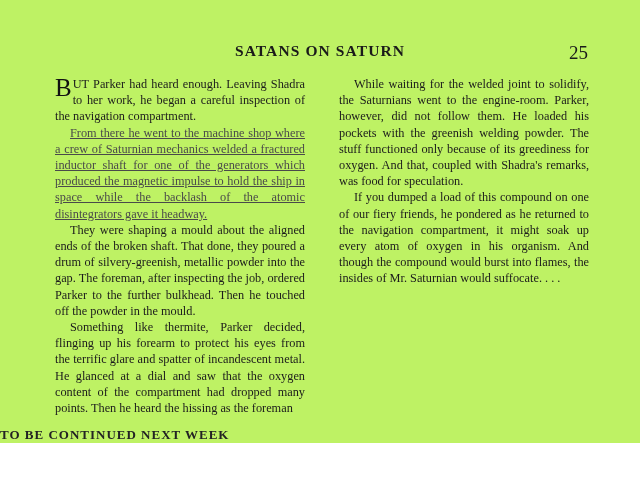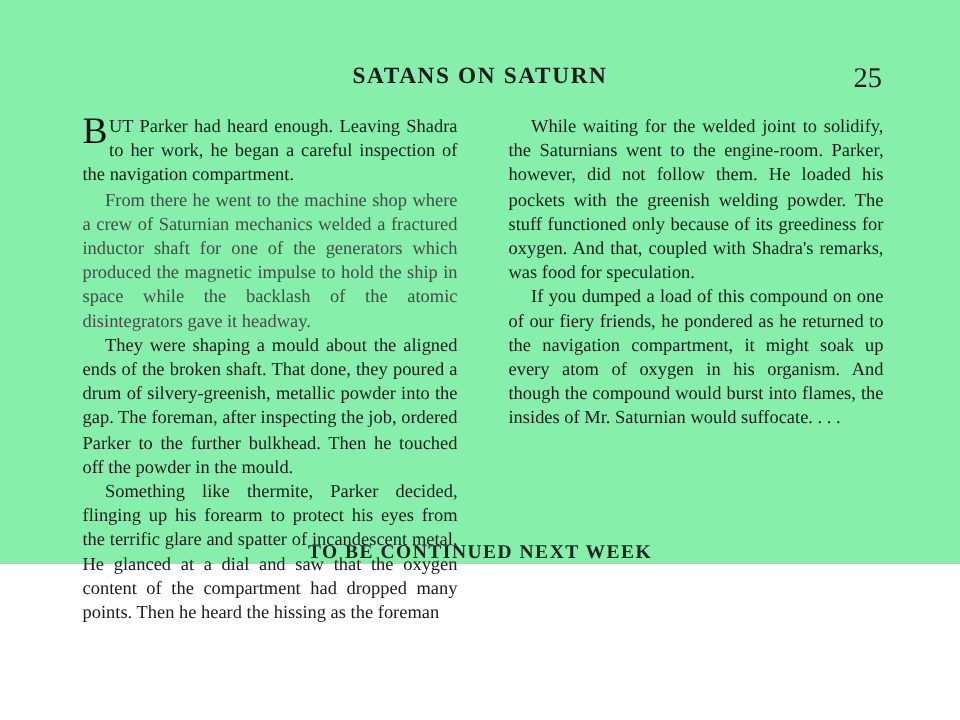--- a/index.html
+++ b/index.html
@@ -10,22 +10,22 @@
   body {
     width: 640px;
     height: 480px;
     overflow: hidden;
     font-family: "Liberation Serif", serif;
     color: #111111;
   }
   .page {
     position: relative;
     width: 640px;
-    height: 376px;
-    background: #86efac;
+    height: 443px;
+    background: #bef264;
   }
   .header {
     position: absolute;
     top: 42px;
     left: 52px;
     right: 52px;
     height: 22px;
   }
   .running-head {
     position: absolute;
@@ -73,27 +73,28 @@
     float: left;
     font-size: 25px;
     line-height: 20px;
     padding-right: 1px;
     padding-top: 2px;
     font-family: "Liberation Serif", serif;
     color: #111111;
   }
   .faded {
     color: #4a4a4a;
+    text-decoration: underline;
   }
   .footer-note {
     position: absolute;
     left: 0;
     right: 0;
     bottom: 3px;
-    text-align: center;
+    text-align: left;
     font-size: 13px;
     letter-spacing: 1px;
     font-weight: 600;
     color: #232323;
     overflow: hidden;
     height: 11px;
   }
   .footer-note span {
     display: block;
     position: relative;

